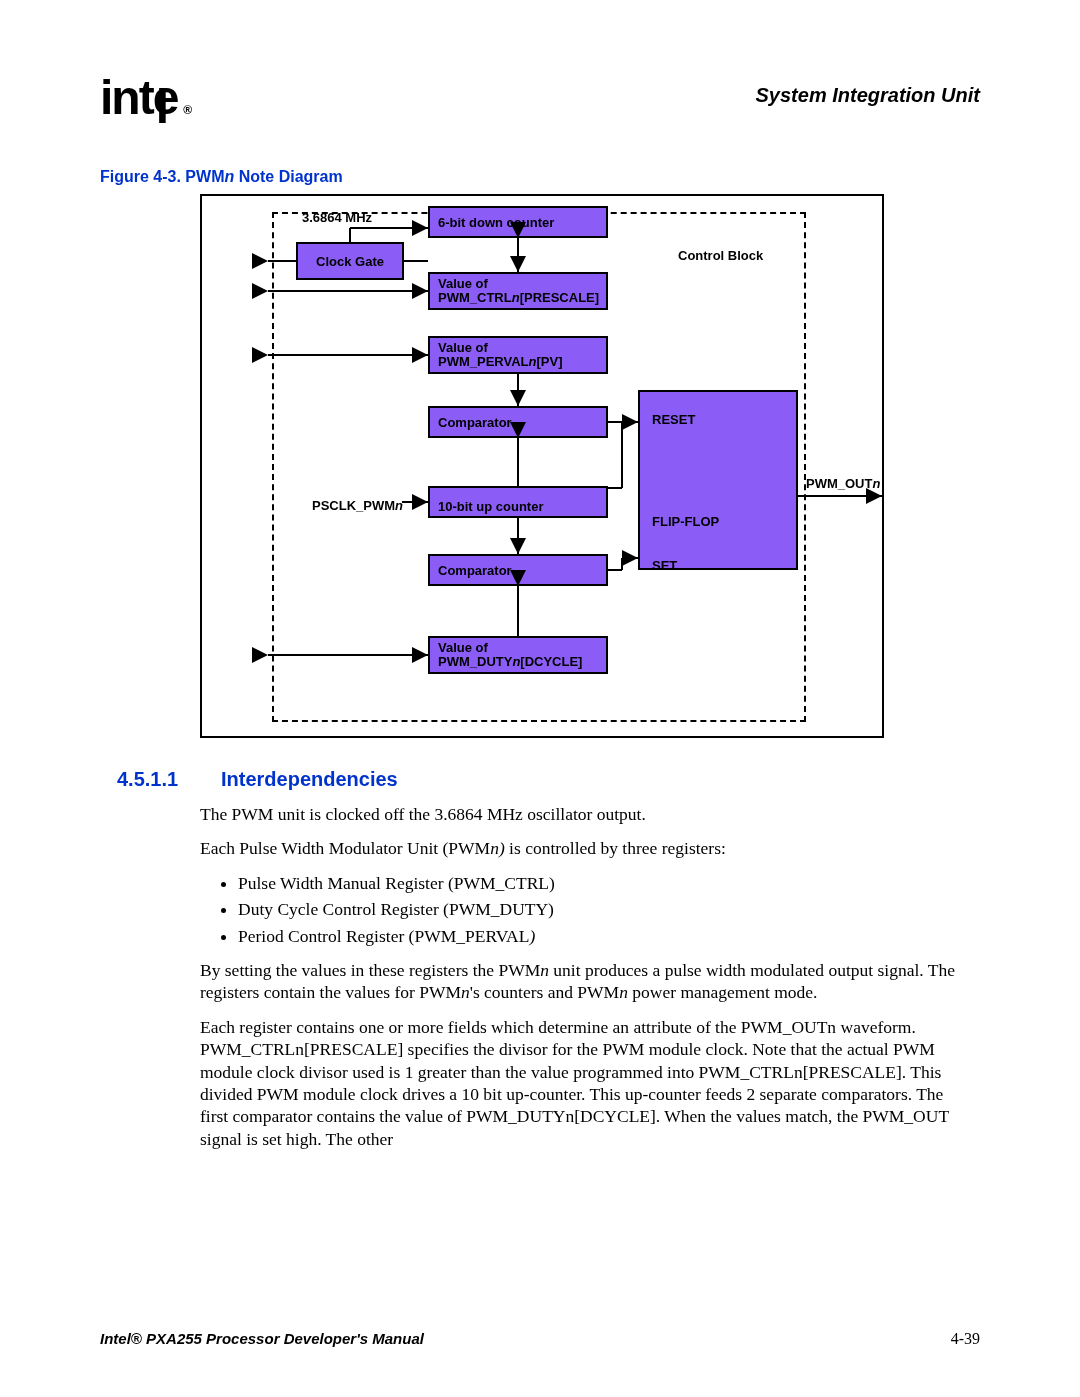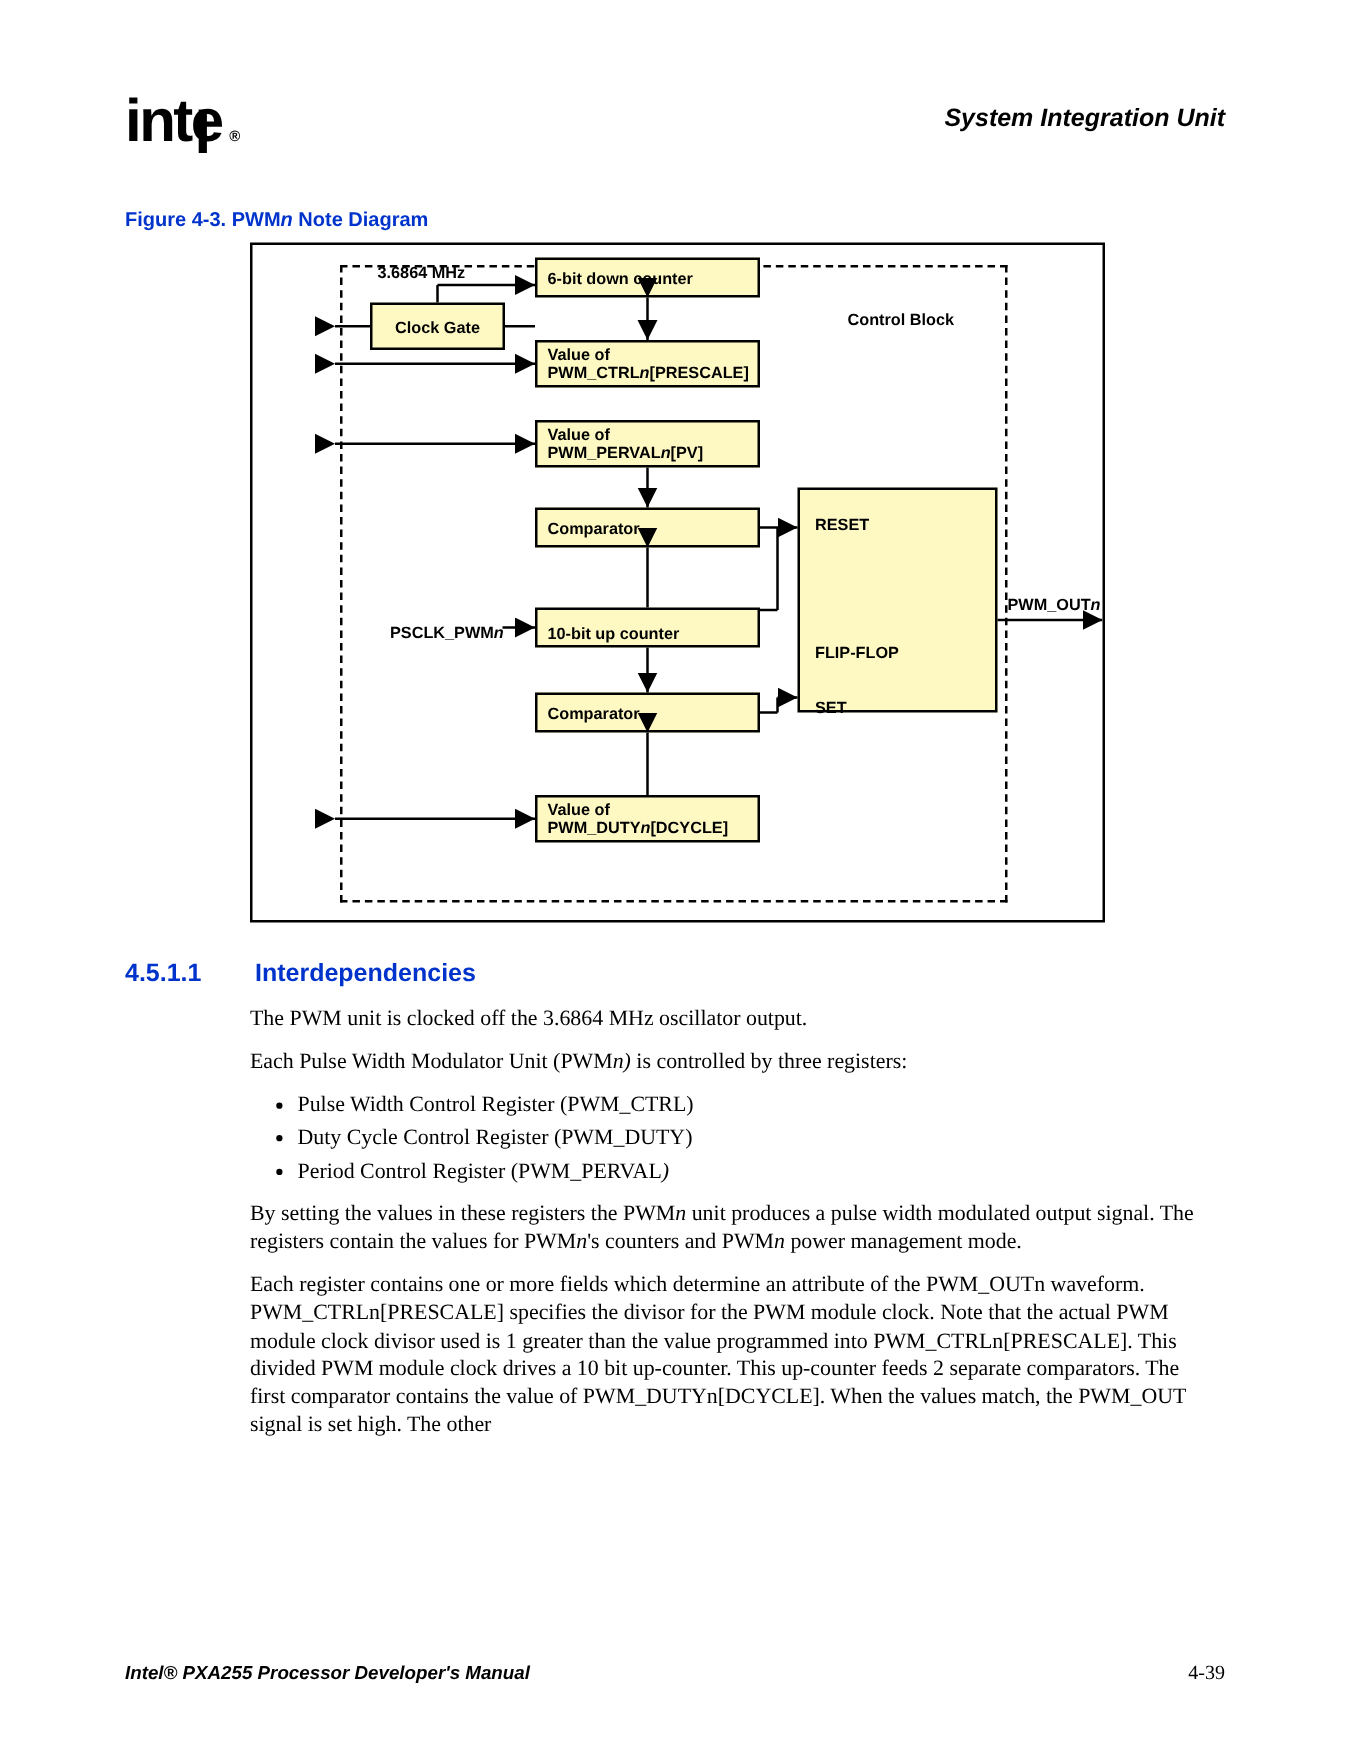--- a/index.html
+++ b/index.html
@@ -65,21 +65,21 @@
     left: 70px;
     top: 16px;
     width: 530px;
     height: 506px;
     border: 2px dashed #000;
   }
   
   .dbox {
     position: absolute;
     border: 2px solid #000;
-    background: #fef9c3;
+    background: #8b5cf6;
     font-family: Arial, Helvetica, sans-serif;
     font-weight: bold;
     font-size: 13px;
     display: flex;
     align-items: center;
     justify-content: center;
     text-align: center;
     padding: 2px 4px;
     box-sizing: border-box;
   }
@@ -107,21 +107,21 @@
   .fliplbl  { left: 450px; top: 318px; }
   .outlbl   { left: 604px; top: 280px; }
 
   svg.arrows {
     position: absolute;
     left: 0; top: 0;
     width: 680px; height: 540px;
     pointer-events: none;
   }
 
-  .section { margin-top: 30px; margin-left: 0; }
+  .section { margin-top: 30px; margin-left: 17px; }
   .sec-num {
     color: #0033cc;
     font-family: Arial, Helvetica, sans-serif;
     font-weight: bold;
     font-size: 20px;
     display: inline-block;
     width: 100px;
   }
   .sec-title {
     color: #0033cc;
@@ -272,21 +272,21 @@
     <span class="sec-num">4.5.1.1</span>
     <span class="sec-title">Interdependencies</span>
   </div>
 
   <div class="body">
     <p>The PWM unit is clocked off the 3.6864 MHz oscillator output.</p>
     <p>
       <span>Each Pulse Width Modulator Unit (PWM</span><span style="font-style:italic">n)</span><span> is controlled by three registers:</span>
     </p>
     <ul>
-      <li>Pulse Width Control Register (PWM_CTRL)</li>
+      <li>Pulse Width Manual Register (PWM_CTRL)</li>
       <li>Duty Cycle Control Register (PWM_DUTY)</li>
       <li><span>Period Control Register (PWM_PERVAL</span><span style="font-style:italic">)</span></li>
     </ul>
     <p>
       <span>By setting the values in these registers the PWM</span><span style="font-style:italic">n</span><span> unit produces a pulse width modulated output signal. The registers contain the values for PWM</span><span style="font-style:italic">n</span><span>'s counters and PWM</span><span style="font-style:italic">n</span><span> power management mode.</span>
     </p>
     <p>Each register contains one or more fields which determine an attribute of the PWM_OUTn waveform. PWM_CTRLn[PRESCALE] specifies the divisor for the PWM module clock. Note that the actual PWM module clock divisor used is 1 greater than the value programmed into PWM_CTRLn[PRESCALE]. This divided PWM module clock drives a 10 bit up-counter. This up-counter feeds 2 separate comparators. The first comparator contains the value of PWM_DUTYn[DCYCLE]. When the values match, the PWM_OUT signal is set high. The other</p>
   </div>
 
   <div class="footer">

